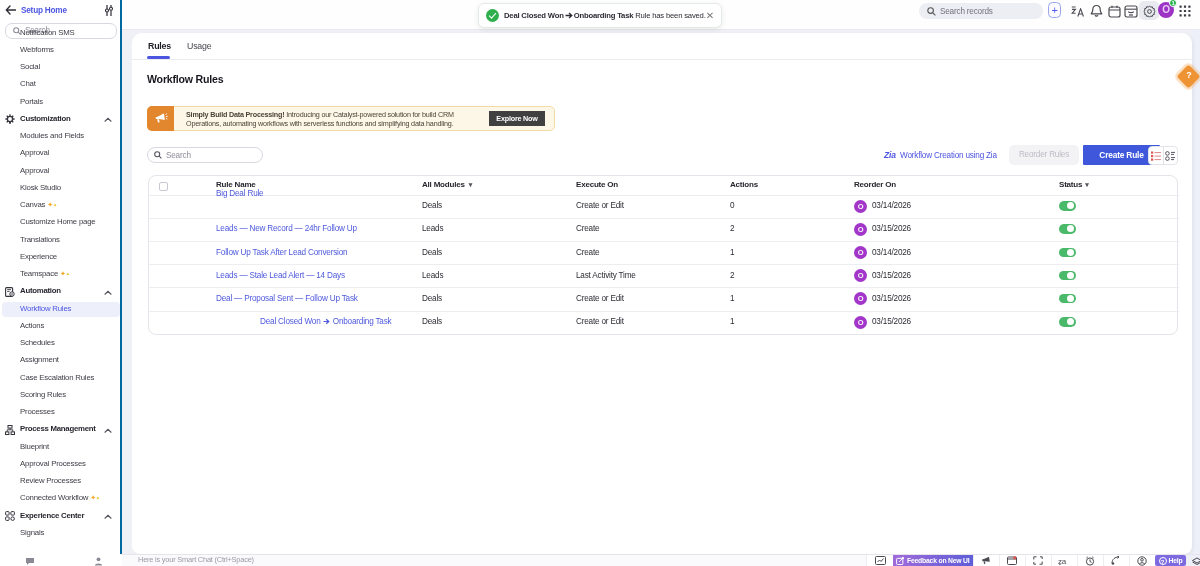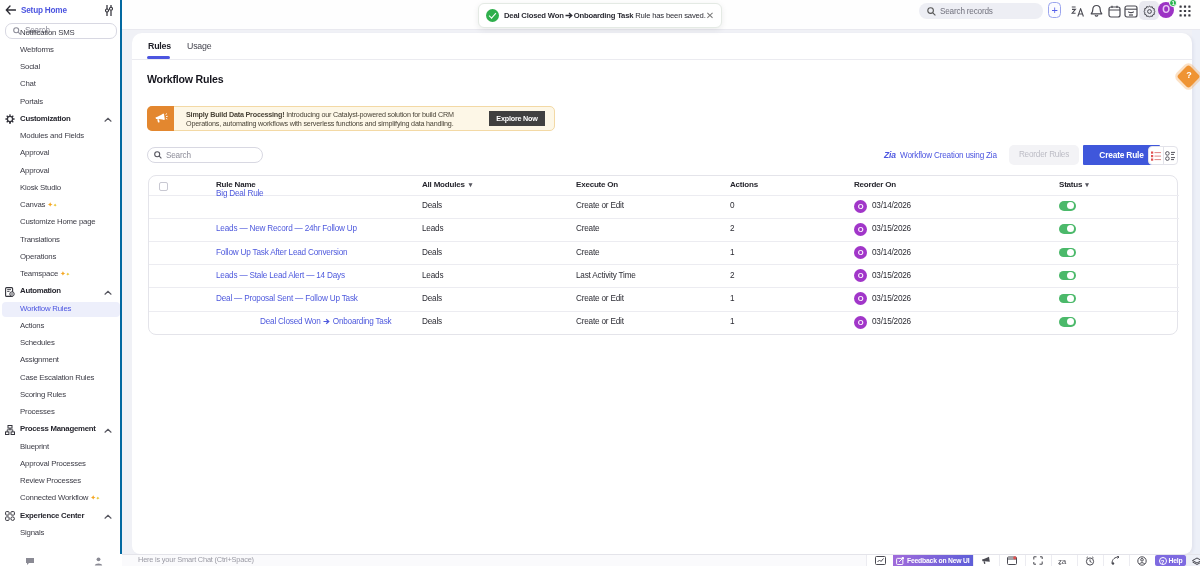--- a/index.html
+++ b/index.html
@@ -133,21 +133,21 @@
       <svg class="chev" style="top:87.35px" width="8" height="6" viewBox="0 0 8 6">
         <path d="M1 4.2 L4 1.4 L7 4.2" stroke="#55555e" stroke-width="1.2" fill="none" stroke-linecap="round"></path>
       </svg>
       <div class="sbi" style="top:102.1px">Modules and Fields</div>
       <div class="sbi" style="top:119.35px">Approval</div>
       <div class="sbi" style="top:136.6px">Approval</div>
       <div class="sbi" style="top:153.85px">Kiosk Studio</div>
       <div class="sbi" style="top:171.1px">Canvas <span class="spark">✦</span><span class="spark2">✦</span></div>
       <div class="sbi" style="top:188.35px">Customize Home page</div>
       <div class="sbi" style="top:205.6px">Translations</div>
-      <div class="sbi" style="top:222.85px">Operations</div>
+      <div class="sbi" style="top:222.85px">Experience</div>
       <div class="sbi" style="top:240.1px">Teamspace <span class="spark">✦</span><span class="spark2">✦</span></div>
       <div class="sbico" style="top:257.85px">
         <svg width="10" height="10" viewBox="0 0 10 10">
           <rect x="0.6" y="0.6" width="7" height="8.8" rx="1" fill="none" stroke="#33333b" stroke-width="1.1"></rect>
           <path d="M2.2 2.6 H6 M2.2 4.4 H4.5" stroke="#33333b" stroke-width="0.9"></path>
           <circle cx="7" cy="7" r="2.2" fill="#fff" stroke="#33333b" stroke-width="1"></circle>
           <circle cx="7" cy="7" r="0.8" fill="#33333b"></circle>
         </svg>
       </div>
       <div class="sbh" style="top:257.35px">Automation</div>

